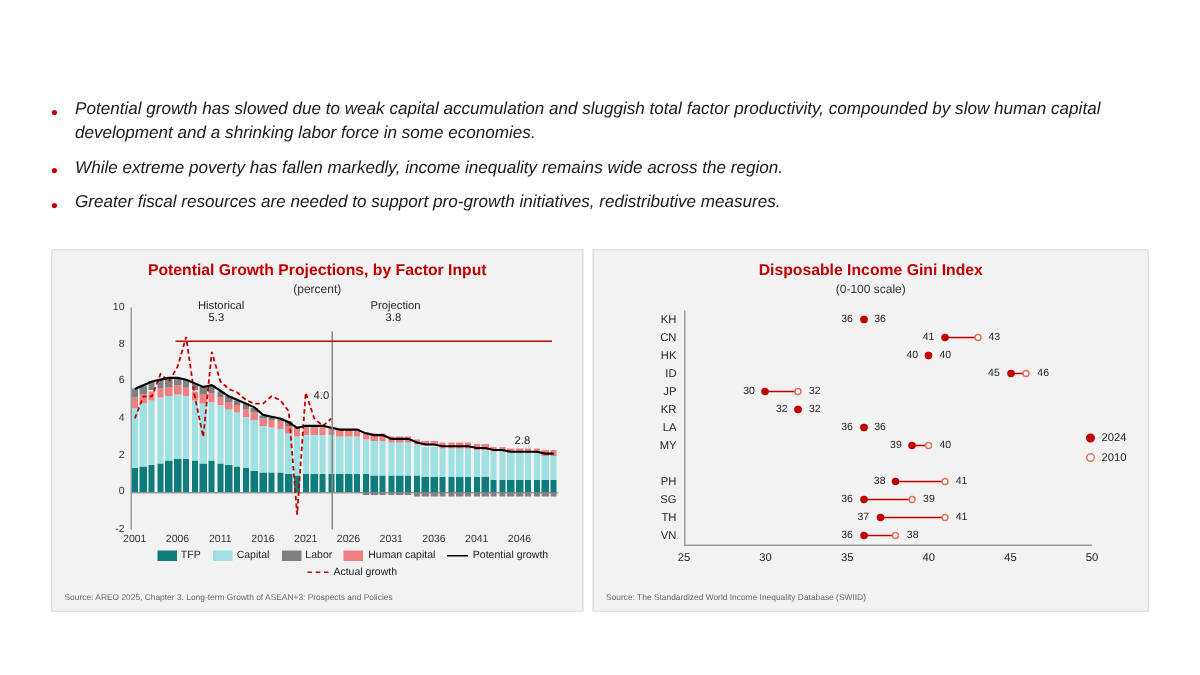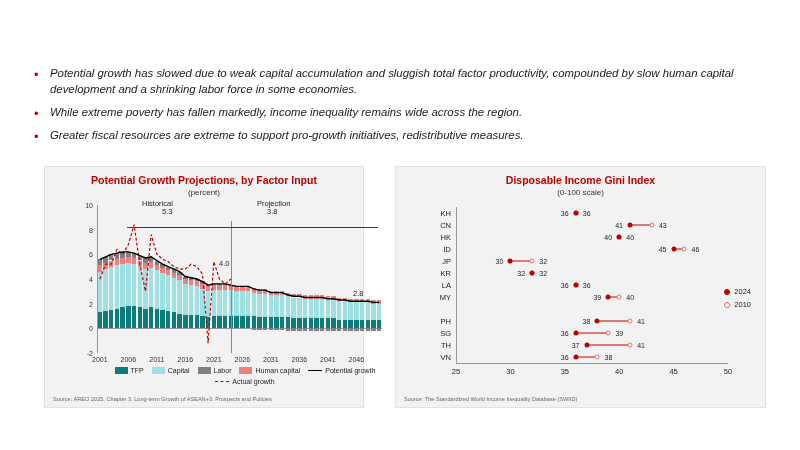--- a/index.html
+++ b/index.html
@@ -37,21 +37,21 @@
     font-size: 11.4px; font-style: italic; line-height: 1.40;
     color: #1a1a1a;
   }
 
   
   .panel {
     position: absolute;
     background: #F2F2F2;
     border: 1px solid #e2e2e2;
   }
-  #panel-left  { left: 44px;  top: 166px; width: 320px; height: 242px; }
+  #panel-left  { left: 34px;  top: 166px; width: 355px; height: 242px; }
   #panel-right { left: 395px; top: 166px; width: 371px; height: 242px; }
 
   .panel-title {
     text-align: center; color: #C00000; font-weight: bold;
     font-size: 10.5px; margin-top: 7px;
   }
   .panel-sub {
     text-align: center; color: #333; font-size: 8px; margin-top: 2px;
   }
   .source {
@@ -127,21 +127,21 @@
     <div class="bullet">
       <span class="dot">•</span>
       <span class="btxt">Potential growth has slowed due to weak capital accumulation and sluggish total factor productivity, compounded by slow human capital development and a shrinking labor force in some economies.</span>
     </div>
     <div class="bullet">
       <span class="dot">•</span>
       <span class="btxt">While extreme poverty has fallen markedly, income inequality remains wide across the region.</span>
     </div>
     <div class="bullet">
       <span class="dot">•</span>
-      <span class="btxt">Greater fiscal resources are extreme to support pro-growth initiatives, redistributive measures.</span>
+      <span class="btxt">Greater fiscal resources are needed to support pro-growth initiatives, redistributive measures.</span>
     </div>
   </div>
 
   <div class="panel" id="panel-left">
     <div class="panel-title">Potential Growth Projections, by Factor Input</div>
     <div class="panel-sub">(percent)</div>
     <div id="lc-area">
         <div class="lc-axisline" style="left: 0px; top: 0px; width: 1px; height: 148px;"></div>
         <div class="lc-axisline" style="left: 0px; top: 123.333px; width: 285px; height: 1px;"></div>
         <div class="ytick" style="top: 148px;">-2</div>
@@ -459,21 +459,21 @@
           <div class="seg" style="background: rgb(14, 124, 123); top: 114.7px; height: 8.63333px;"></div>
           <div class="seg" style="background: rgb(159, 224, 227); top: 98.6667px; height: 16.0333px;"></div>
           <div class="seg" style="background: rgb(240, 128, 128); top: 94.9667px; height: 3.7px;"></div>
           <div class="seg" style="background: rgb(128, 128, 128); top: 123.333px; height: 2.46667px;"></div>
         </div>
         <svg width="285" height="148" style="position: absolute; left: 0px; top: 0px;">
           <path d="M 2.9 74.0 L 8.6 59.2 L 14.3 59.2 L 20.0 44.4 L 25.7 49.3 L 31.4 39.5 L 37.1 19.7 L 42.8 59.2 L 48.5 86.3 L 54.2 29.6 L 59.9 49.3 L 65.5 54.3 L 71.3 56.7 L 77.0 61.7 L 82.6 64.1 L 88.3 64.1 L 94.0 59.2 L 99.8 61.7 L 105.5 69.1 L 111.1 138.1 L 116.8 56.7 L 122.5 74.0 L 128.3 78.9 L 133.9 74.0" fill="none" stroke="#C00000" stroke-width="1.2" stroke-dasharray="3,2"></path>
           <path d="M 2.9 54.3 L 8.6 51.8 L 14.3 49.3 L 20.0 48.1 L 25.7 46.9 L 31.4 46.9 L 37.1 48.1 L 42.8 50.6 L 48.5 53.0 L 54.2 51.8 L 59.9 55.5 L 65.5 59.2 L 71.3 61.7 L 77.0 64.1 L 82.6 66.6 L 88.3 71.5 L 94.0 72.8 L 99.8 74.0 L 105.5 76.5 L 111.1 80.2 L 116.8 78.9 L 122.5 78.9 L 128.3 78.9 L 133.9 80.2 L 139.7 81.4 L 145.3 81.4 L 151.1 81.4 L 156.8 83.9 L 162.4 85.1 L 168.2 85.1 L 173.8 87.6 L 179.6 87.6 L 185.3 87.6 L 190.9 90.0 L 196.7 91.3 L 202.3 91.3 L 208.1 92.5 L 213.8 92.5 L 219.4 92.5 L 225.2 92.5 L 230.8 93.7 L 236.6 93.7 L 242.3 95.0 L 247.9 95.0 L 253.7 96.2 L 259.4 96.2 L 265.1 96.2 L 270.8 96.2 L 276.5 97.4 L 282.2 97.4" fill="none" stroke="#000000" stroke-width="1.4"></path>
         </svg>
         <div class="lbl-note" style="left: 45px; top: -6px;">Historical</div>
-        <div class="lbl-note" style="left: 52px; top: 2px; margin-left: 13px;">5.3</div>
+        <div class="lbl-note" style="left: 52px; top: 2px;">5.3</div>
         <div class="lbl-note" style="left: 160px; top: -6px;">Projection</div>
         <div class="lbl-note" style="left: 170px; top: 2px;">3.8</div>
         <div class="lbl-note" style="left: 122px; top: 54px;">4.0</div>
         <div class="lbl-note" style="left: 256px; top: 84px;">2.8</div>
         <div class="divider" style="left: 133.95px; top: 16px; height: 132px;"></div>
         <div style="position: absolute; left: 30px; top: 22px; width: 251px; height: 1px; background: rgb(192, 0, 0);"></div>
       </div>
     <div class="legend" id="lc-legend">
         <div class="lg">
           <span class="sw" style="background: rgb(14, 124, 123);"></span>

